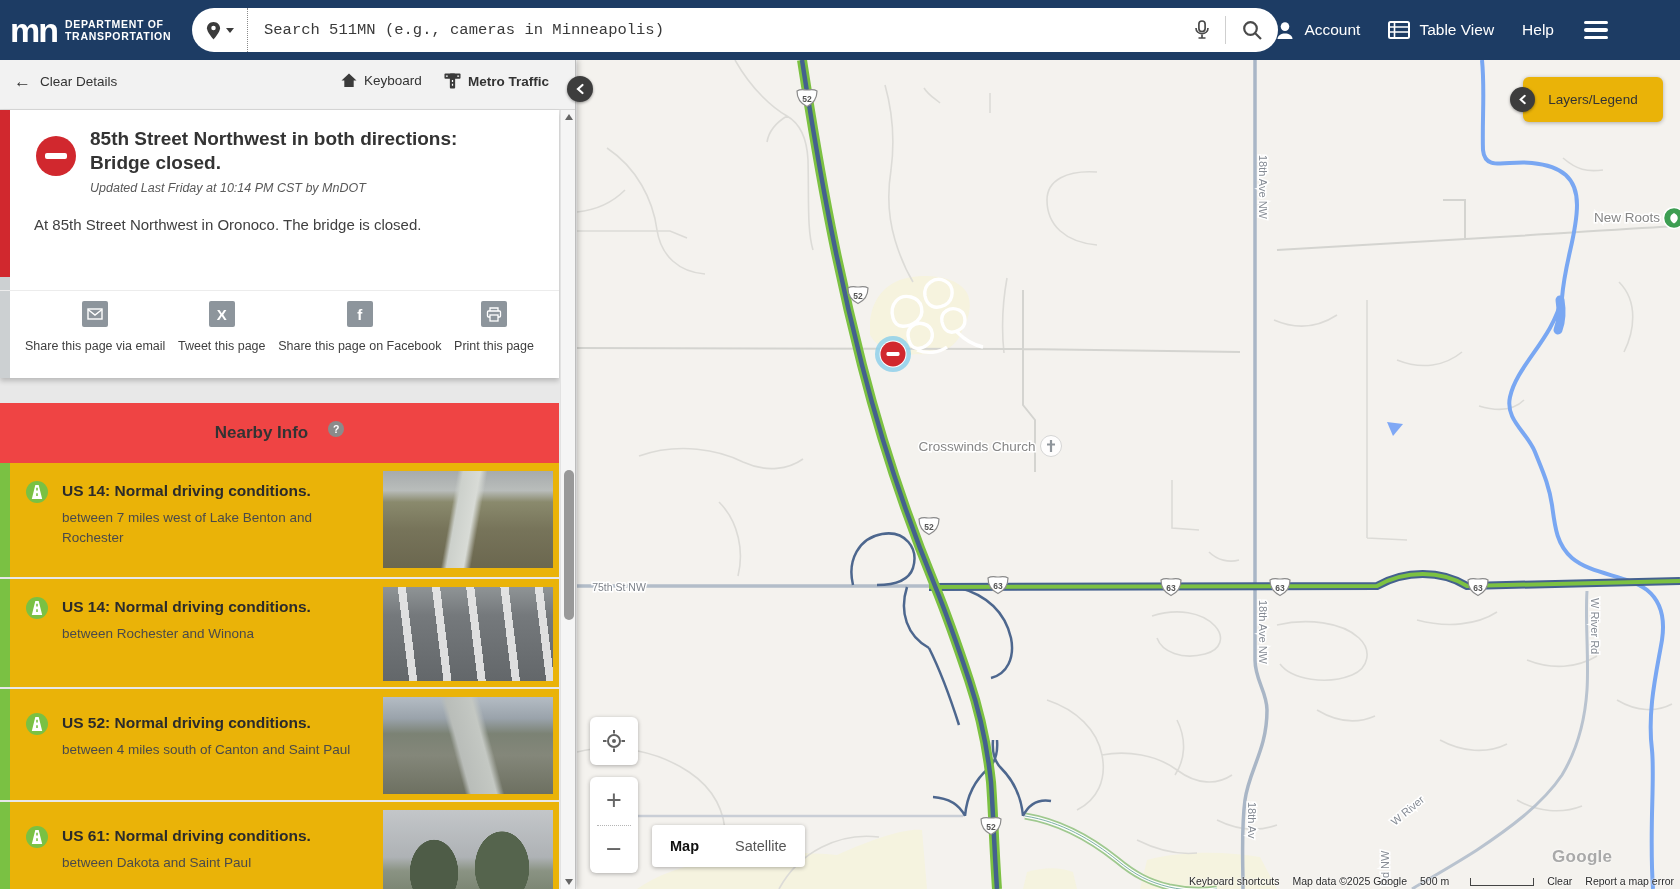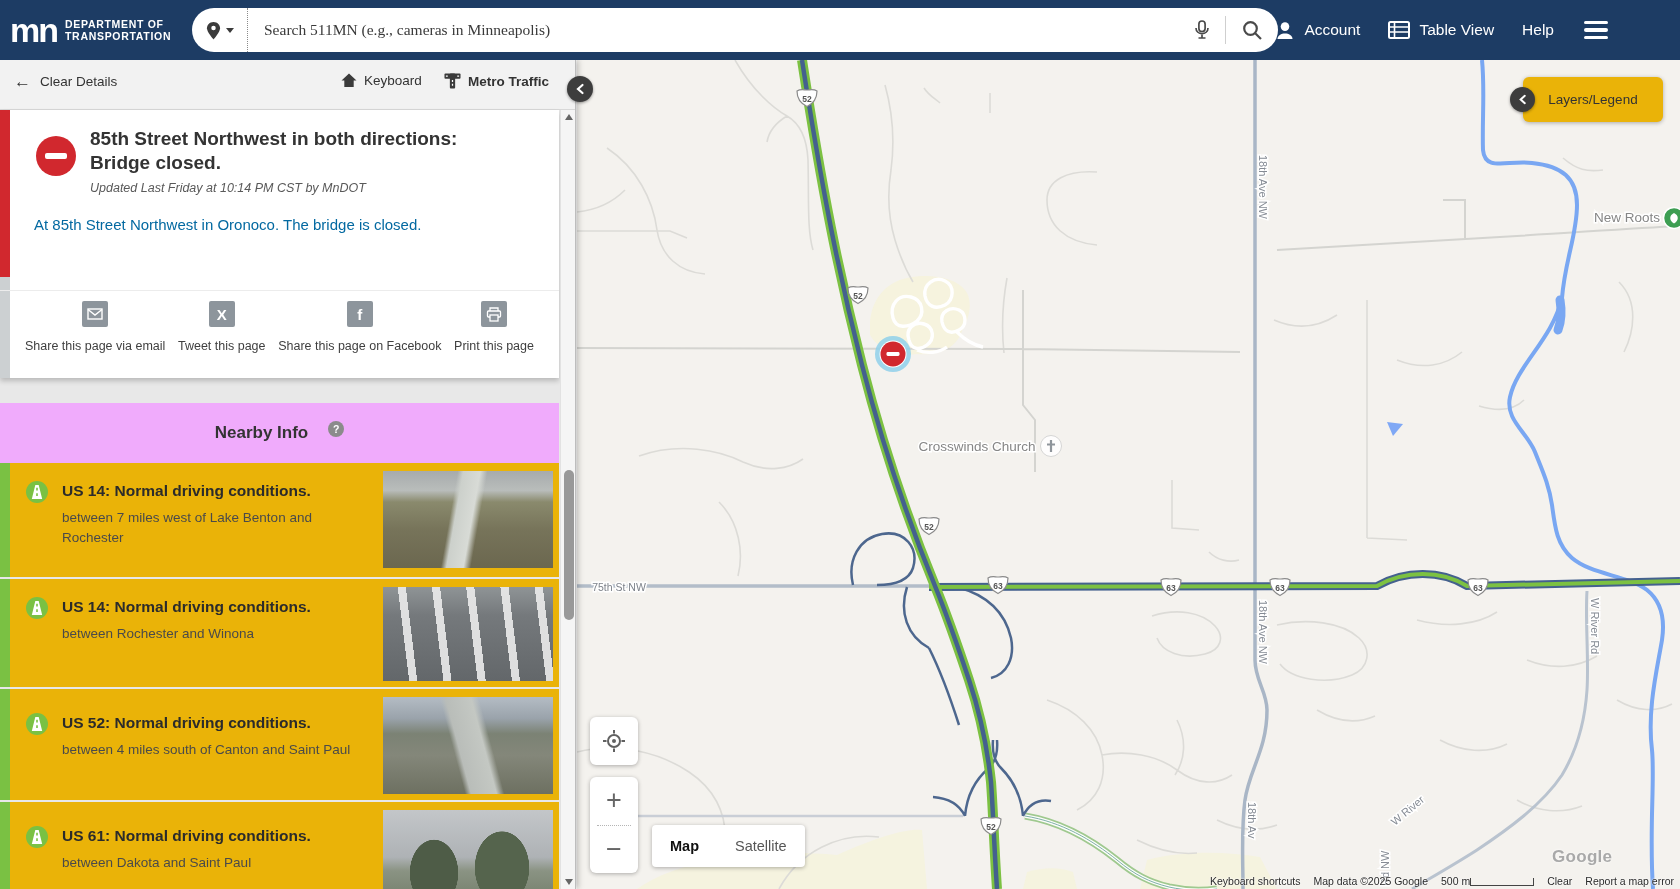--- a/index.html
+++ b/index.html
@@ -7,21 +7,21 @@
   .app { position:relative; width:1680px; height:889px; overflow:hidden; }
 
   
   .navbar { position:absolute; left:0; top:0; width:1680px; height:60px; background:#1d3c64; z-index:50; }
   .logo { position:absolute; left:10px; top:8px; display:flex; align-items:center; }
   .logo-mn { font-size:34px; font-weight:800; color:#fff; letter-spacing:-2px; line-height:44px; }
   .logo-dept { margin-left:8px; color:#fff; font-size:10.5px; font-weight:700; letter-spacing:.7px; line-height:12px; }
   .searchbar { position:absolute; left:192px; top:8px; width:1086px; height:44px; background:#fff; border-radius:22px; display:flex; align-items:center; overflow:hidden; }
   .loc-seg { width:56px; height:100%; display:flex; align-items:center; justify-content:center; gap:5px; border-right:1px dotted #8a8a8a; cursor:pointer; }
   .caret-down { width:0; height:0; border-left:4.5px solid transparent; border-right:4.5px solid transparent; border-top:5.5px solid #3b3b3b; }
-  .search-input { flex:1; border:none; outline:none; font-size:15.5px; color:#0c4a6e; padding:0 16px; font-family:Liberation Serif, serif; background:transparent; }
+  .search-input { flex:1; border:none; outline:none; font-size:15.5px; color:#0c4a6e; padding:0 16px; font-family:Liberation Mono, monospace; background:transparent; }
   .search-input::placeholder { color:#3a3a3a; opacity:1; }
   .mic-btn { width:46px; height:100%; display:flex; align-items:center; justify-content:center; background:none; border:none; cursor:pointer; }
   .sb-div { width:1px; height:28px; background:#cfcfcf; }
   .search-btn { width:52px; height:100%; display:flex; align-items:center; justify-content:center; background:none; border:none; cursor:pointer; }
   .nav-right { position:absolute; right:70px; top:0; height:60px; display:flex; align-items:center; gap:28px; }
   .nav-item { display:flex; align-items:center; gap:9px; color:#fff; font-size:15.5px; cursor:pointer; }
   .burger { display:flex; flex-direction:column; gap:4px; cursor:pointer; padding:4px 2px; }
   .burger span { display:block; width:24px; height:3.5px; background:#fff; border-radius:2px; }
 
   
@@ -42,28 +42,28 @@
 
   .panel-content { position:absolute; left:0; top:50px; width:559px; height:779px; }
 
   .detail-card { position:relative; width:559px; height:268px; background:#fff; box-shadow:0 3px 5px rgba(0,0,0,.2); }
   .stripe-red { position:absolute; left:0; top:0; width:10px; height:167px; background:#d1282e; }
   .stripe-gray { position:absolute; left:0; top:167px; width:10px; height:101px; background:#ccd0d2; }
   .noentry-big { position:absolute; left:36px; top:26px; width:40px; height:40px; border-radius:50%; background:#d1282e; display:flex; align-items:center; justify-content:center; }
   .noentry-big .bar { width:22px; height:6px; background:#fff; border-radius:2px; }
   .d-title { position:absolute; left:90px; top:17px; width:400px; font-size:19px; font-weight:700; color:#333; line-height:24px; }
   .d-updated { position:absolute; left:90px; top:71px; font-size:12.5px; font-style:italic; color:#595959; }
-  .d-desc { position:absolute; left:34px; top:106px; width:480px; font-size:15px; color:#0369a1; }
+  .d-desc { position:absolute; left:34px; top:106px; width:480px; font-size:15px; color:#404040; }
   .share-row { position:absolute; left:0; top:180px; width:559px; height:88px; border-top:1px solid #ececec; display:flex; justify-content:space-between; padding:10px 25px 0 25px; }
   .share-col { display:flex; flex-direction:column; align-items:center; gap:12px; cursor:pointer; }
   .share-ic { width:26px; height:26px; background:#8d959c; border-radius:2px; display:flex; align-items:center; justify-content:center; color:#fff; font-weight:700; font-size:15px; }
   .share-lbl { font-size:12.5px; color:#3f3f3f; white-space:nowrap; }
 
   .panel-gap { width:559px; height:25px; }
-  .nearby-head { position:relative; width:559px; height:60px; background:#f0abfc; display:flex; align-items:center; justify-content:center; gap:20px; }
+  .nearby-head { position:relative; width:559px; height:60px; background:#ef4444; display:flex; align-items:center; justify-content:center; gap:20px; }
   .nearby-title { font-size:17px; font-weight:700; color:#333; }
   .help-ic { width:16px; height:16px; border-radius:50%; background:#8b8b8b; color:#fff; font-size:10.5px; font-weight:700; display:flex; align-items:center; justify-content:center; margin-top:-8px; cursor:pointer; }
 
   .n-item { position:relative; width:559px; background:#eab308; margin-bottom:2px; cursor:pointer; overflow:hidden; }
   .n-item.h1{height:114px;} .n-item.h2{height:108px;} .n-item.h3{height:111px;} .n-item.h4{height:120px;}
   .n-stripe { position:absolute; left:0; top:0; bottom:0; width:10px; background:#7ac143; }
   .road-ic { position:absolute; left:26px; top:18px; width:22px; height:22px; }
   .n-item.h3 .road-ic, .n-item.h4 .road-ic { top:24px; }
   .n-title { position:absolute; left:62px; top:19px; font-size:15.5px; font-weight:700; color:#2b2b2b; }
   .n-item.h3 .n-title, .n-item.h4 .n-title { top:25px; }
@@ -92,21 +92,21 @@
   .zoom-sep { height:1px; margin:0 7px; border-top:1px dotted #b5b5b5; }
   .mapsat { left:75px; top:765px; height:42px; border-radius:4px; display:flex; align-items:stretch; box-shadow:0 1px 4px rgba(0,0,0,.3); background:#fff; position:absolute; }
   .mapsat .opt { border:none; background:none; padding:0 18px; font-size:14.5px; cursor:pointer; font-family:"Liberation Sans", sans-serif; }
   .opt-map { font-weight:700; color:#111; }
   .opt-sat { color:#565656; border-left:1px solid #e8e8e8; }
   .layers-btn { position:absolute; right:17px; top:17px; width:140px; height:45px; background:#eab308; border-radius:6px; box-shadow:0 1px 4px rgba(0,0,0,.3); display:flex; align-items:center; justify-content:center; font-size:13.5px; color:#333; cursor:pointer; }
   .layers-circle { position:absolute; left:-13px; top:10px; width:25px; height:25px; border-radius:50%; background:#3d3d3d; display:flex; align-items:center; justify-content:center; box-shadow:0 1px 3px rgba(0,0,0,.4); }
 
   .google-logo { position:absolute; left:975px; top:787px; font-size:17px; font-weight:700; color:#a9a9a9; letter-spacing:.3px; text-shadow:0 0 3px #fff; }
   .attrib { position:absolute; right:6px; bottom:2px; display:flex; align-items:center; gap:13px; font-size:10.5px; color:#2a2a2a; text-shadow:0 0 2px #fff, 0 0 2px #fff; white-space:nowrap; }
-  .scale-group { display:flex; align-items:flex-end; gap:0; }
+  .scale-group { display:flex; align-items:flex-end; gap:21px; }
   .scale-bar { width:64px; height:8px; border:1px solid #444; border-top:none; margin-bottom:1px; }
   .attrib .lnk { cursor:pointer; }
 </style>
 </head>
 <body>
 
 <div class="app">
 
   <header class="navbar">
     <div class="logo">

